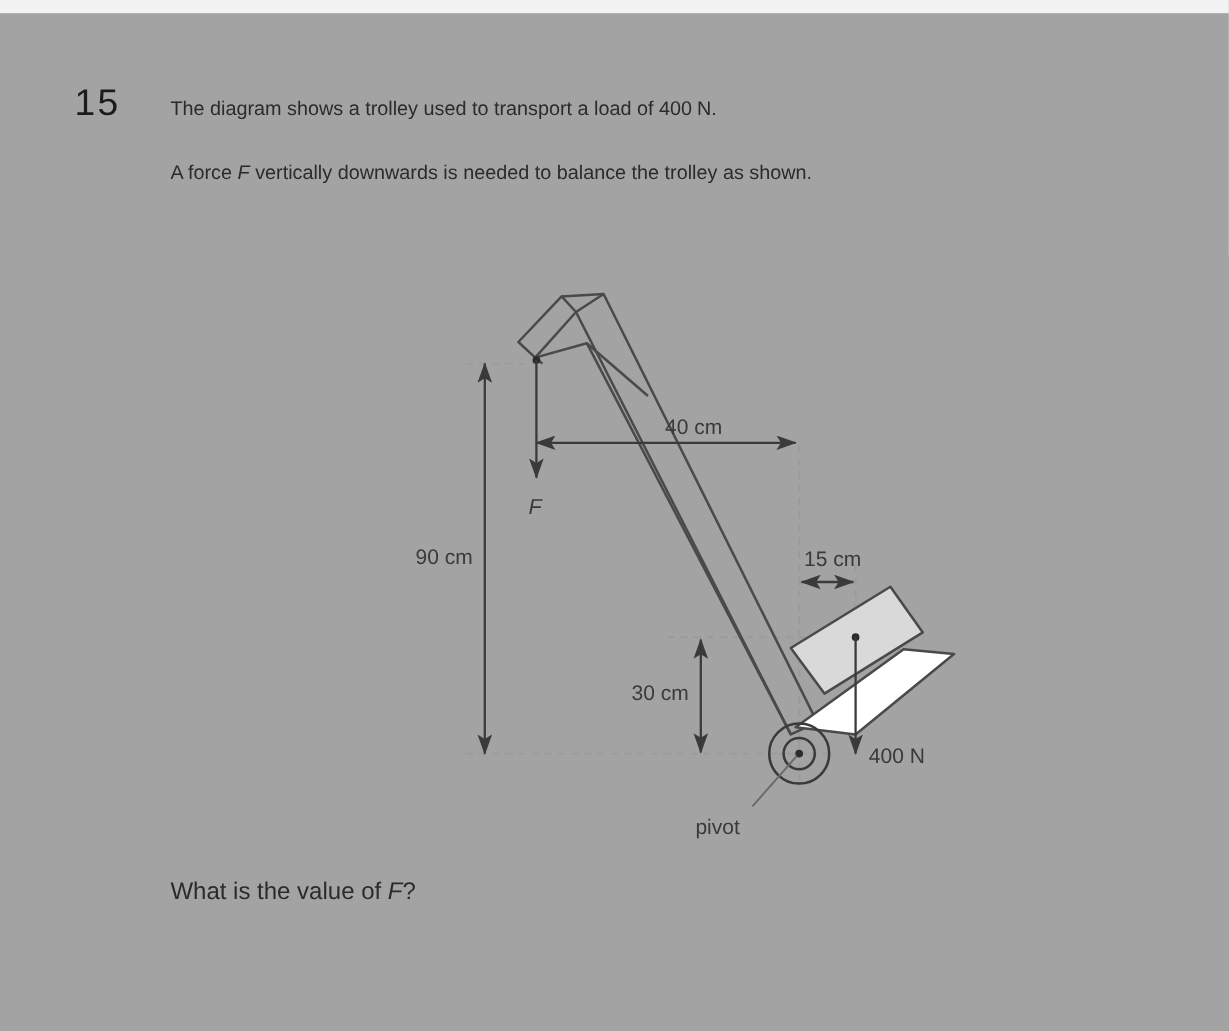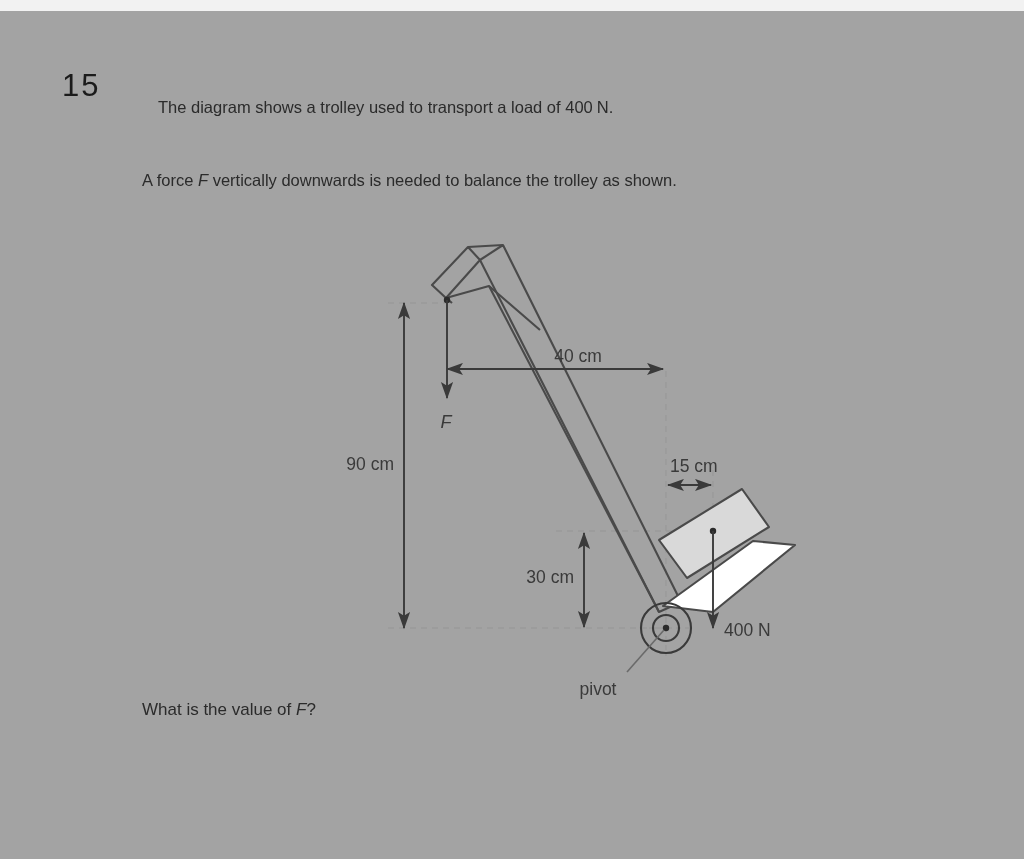--- a/index.html
+++ b/index.html
@@ -39,31 +39,31 @@
     font-weight: 400;
   }
   .stem {
     position: absolute;
     left: 142px;
     width: 760px;
     font-size: 16.5px;
     line-height: 1.35;
     color: #2b2b2b;
   }
-  .stem-1 { top: 96px; margin-left: 16px; }
-  .stem-2 { top: 133px; margin-top: 36px; }
+  .stem-1 { top: 80px; }
+  .stem-2 { top: 133px; }
   .stem-3 { top: 186px; }
   .stem i, .qline i, .opt i {
     font-style: italic;
   }
   .qline {
     position: absolute;
     left: 142px;
-    top: 700px;
-    font-size: 17px;
+    top: 732px;
+    font-size: 20px;
     color: #2b2b2b;
   }
   .options {
     position: absolute;
     left: 142px;
     top: 784px;
     width: 740px;
     height: 28px;
   }
   .opt {

